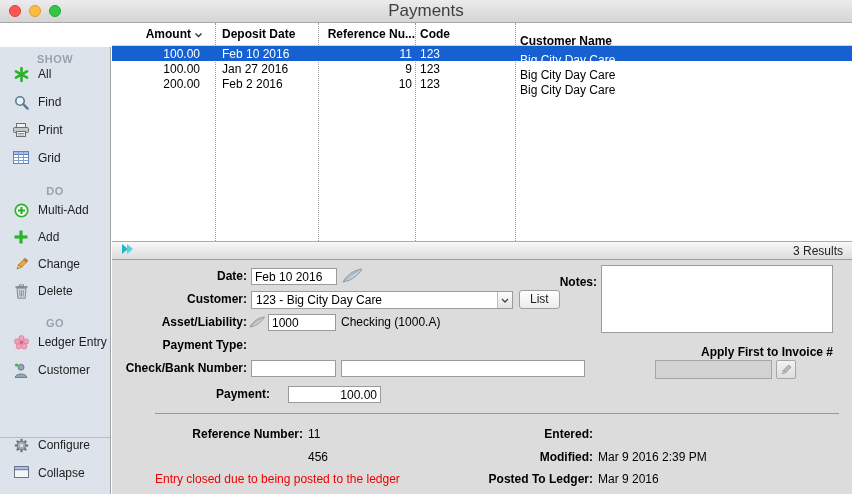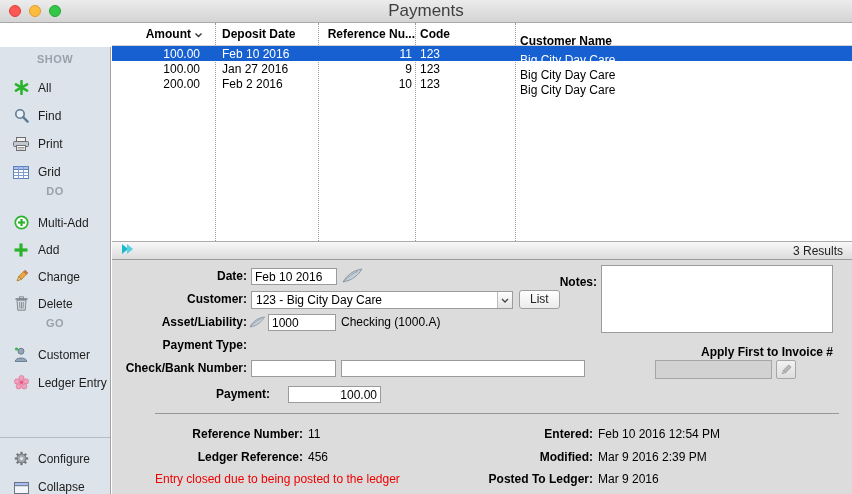--- a/index.html
+++ b/index.html
@@ -18,21 +18,21 @@
   .tl.green { background:#33c748; border:1px solid #27a532; }
   .title { position:absolute; left:0; right:0; top:0; height:22px; line-height:22px;
     text-align:center; font-size:17px; color:#3f3f3f; }
 
   
   .sidebar { position:absolute; top:23px; left:0; width:111px; bottom:0;
     background:#dce3ea; border-right:1px solid #a2a2a2; display:flex; flex-direction:column;margin-top:24px; }
   .section-header { text-align:center; font-size:11px; font-weight:bold; color:#98a2ac;
     letter-spacing:.5px; padding-top:6px; height:20px; }
   .section-header.mid { height:24px; }
-  .side-item { height:28px; display:flex; align-items:flex-end; padding-left:12px; gap:8px;
+  .side-item { height:28px; display:flex; align-items:flex-start; padding-left:12px; gap:8px;
     font-size:12px; color:#1d1d1d; cursor:default; }
   .side-item.s27 { height:27px; }
   .side-item .icon { width:18px; display:flex; justify-content:center; align-items:center; }
   .side-spacer { flex:1; }
   .side-divider { height:1px; background:#b6bcc3; }
 
   
   .main { position:absolute; top:23px; left:112px; right:0; bottom:0; }
 
   
@@ -191,44 +191,44 @@
             <line x1="4.6" y1="6" x2="4.9" y2="12.5" stroke="#79818a" stroke-width="0.8"></line>
             <line x1="6.5" y1="6" x2="6.5" y2="12.5" stroke="#79818a" stroke-width="0.8"></line>
             <line x1="8.4" y1="6" x2="8.1" y2="12.5" stroke="#79818a" stroke-width="0.8"></line>
           </svg>
         </span>
       <span>Delete</span>
     </div>
 
     <div class="section-header mid">GO</div>
 
-    <div class="side-item s27">
-      <span class="icon">
-          <svg width="14" height="15">
-            <circle cx="2.5" cy="2" r="1.6" fill="#35b83a"></circle>
-            <circle cx="7" cy="4.2" r="3" fill="#93a7ba" stroke="#5e7084" stroke-width="0.8"></circle>
-            <path d="M1.2 14.5 C1.2 9.8 12.8 9.8 12.8 14.5 Z" fill="#93a7ba" stroke="#5e7084" stroke-width="0.8"></path>
-          </svg>
-        </span>
-      <span>Customer</span>
-    </div>
     <div class="side-item">
       <span class="icon">
           <svg width="15" height="15">
             <g fill="#f2a0bb" stroke="#d86e92" stroke-width="0.6">
               <circle cx="7.5" cy="3" r="2.6"></circle>
               <circle cx="12" cy="6.4" r="2.6"></circle>
               <circle cx="10.3" cy="11.4" r="2.6"></circle>
               <circle cx="4.7" cy="11.4" r="2.6"></circle>
               <circle cx="3" cy="6.4" r="2.6"></circle>
             </g>
             <circle cx="7.5" cy="7.5" r="2" fill="#e85e8a"></circle>
           </svg>
         </span>
       <span>Ledger Entry</span>
+    </div>
+    <div class="side-item s27">
+      <span class="icon">
+          <svg width="14" height="15">
+            <circle cx="2.5" cy="2" r="1.6" fill="#35b83a"></circle>
+            <circle cx="7" cy="4.2" r="3" fill="#93a7ba" stroke="#5e7084" stroke-width="0.8"></circle>
+            <path d="M1.2 14.5 C1.2 9.8 12.8 9.8 12.8 14.5 Z" fill="#93a7ba" stroke="#5e7084" stroke-width="0.8"></path>
+          </svg>
+        </span>
+      <span>Customer</span>
     </div>
 
     <div class="side-spacer"></div>
     <div class="side-divider"></div>
 
     <div class="side-item">
       <span class="icon">
           <svg width="15" height="15">
             <g stroke="#70757a" stroke-width="2.2">
               <line x1="7.5" y1="0.8" x2="7.5" y2="14.2"></line>
@@ -357,25 +357,23 @@
               <rect x="4.4" y="0.5" width="3.2" height="7.5" fill="#b9b9b9" stroke="#909090" stroke-width="0.7"></rect>
               <polygon points="4.4,8 7.6,8 6,11.2" fill="#d8d8d8" stroke="#909090" stroke-width="0.7"></polygon>
             </g>
           </svg>
         </div>
 
       <div class="hline" style="left:43px;top:153px;width:684px"></div>
 
       <div class="flabel" style="left:0;width:191px;top:166px">Reference Number:</div>
       <div class="fvalue" style="left:196px;top:166px">11</div>
-      <div class="flabel" style="left:0;width:191px;top:189px">Ledger Reference:</div>
       <div class="fvalue" style="left:196px;top:189px">456</div>
 
       <div class="flabel" style="left:300px;width:181px;top:166px">Entered:</div>
-      <div class="fvalue" style="left:486px;top:166px">Feb 10 2016 12:54 PM</div>
       <div class="flabel" style="left:300px;width:181px;top:189px">Modified:</div>
       <div class="fvalue" style="left:486px;top:189px">Mar 9 2016 2:39 PM</div>
       <div class="flabel" style="left:300px;width:181px;top:211px">Posted To Ledger:</div>
       <div class="fvalue" style="left:486px;top:211px">Mar 9 2016</div>
 
       <div class="redmsg" style="left:43px;top:212px">Entry closed due to being posted to the ledger</div>
     </div>
   </div>
 </div>
 

